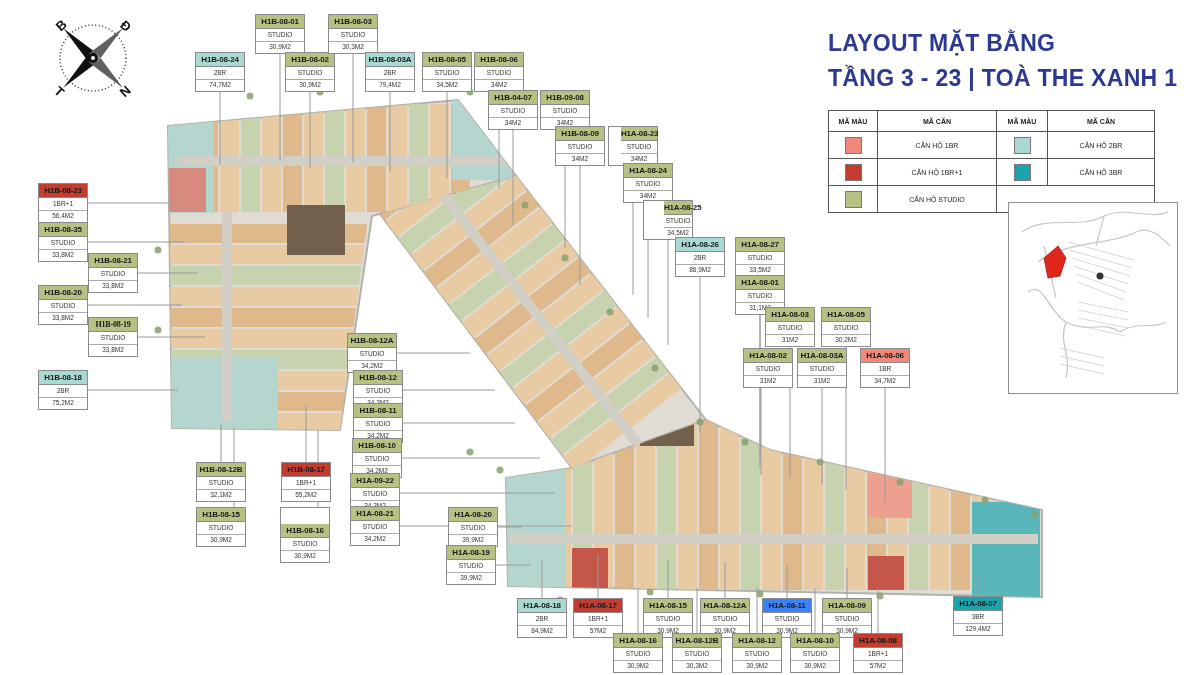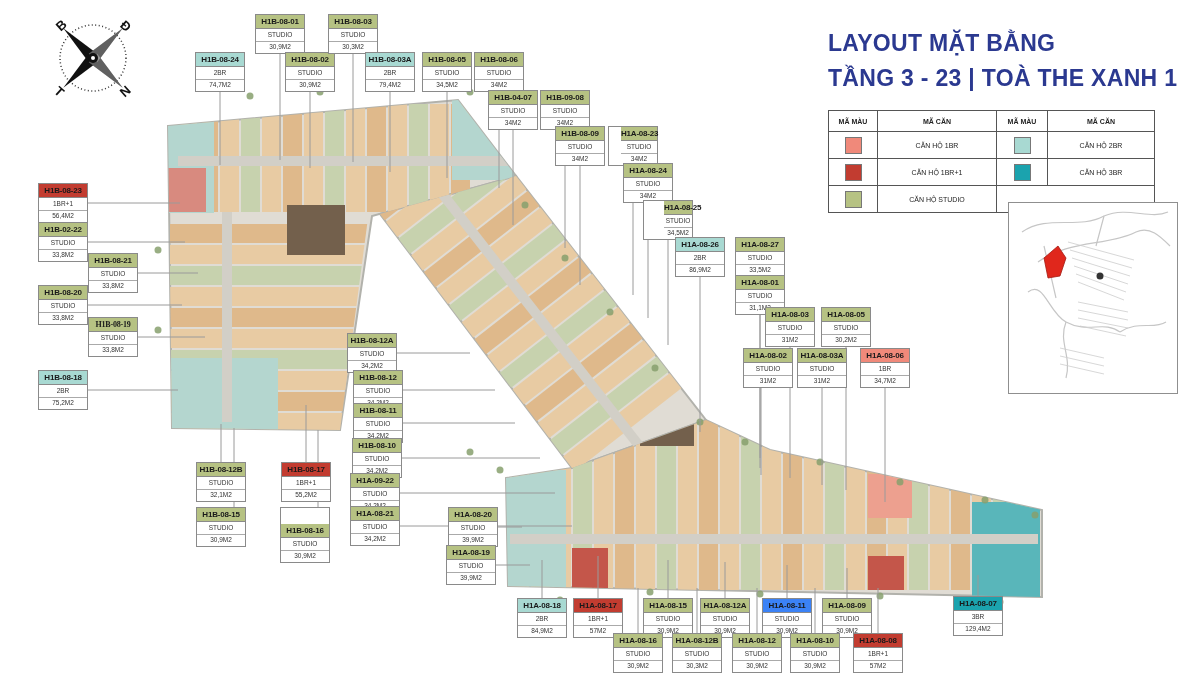--- a/index.html
+++ b/index.html
@@ -388,21 +388,21 @@
         <div class="uid" style="background: rgb(240, 137, 122);">H1A-08-06</div>
         <div class="utype">1BR</div>
         <div class="uarea">34,7M2</div>
       </div>
       <div class="unit" style="left: 38px; top: 183px;">
         <div class="uid" style="background: rgb(194, 60, 48);">H1B-08-23</div>
         <div class="utype">1BR+1</div>
         <div class="uarea">56,4M2</div>
       </div>
       <div class="unit" style="left: 38px; top: 222px;">
-        <div class="uid" style="background: rgb(182, 194, 131);">H1B-02-22</div>
+        <div class="uid" style="background: rgb(182, 194, 131);">H1B-08-35</div>
         <div class="utype">STUDIO</div>
         <div class="uarea">33,8M2</div>
       </div>
       <div class="unit" style="left: 88px; top: 253px;">
         <div class="uid" style="background: rgb(182, 194, 131);">H1B-08-21</div>
         <div class="utype">STUDIO</div>
         <div class="uarea">33,8M2</div>
       </div>
       <div class="unit" style="left: 38px; top: 285px;">
         <div class="uid" style="background: rgb(182, 194, 131);">H1B-08-20</div>

